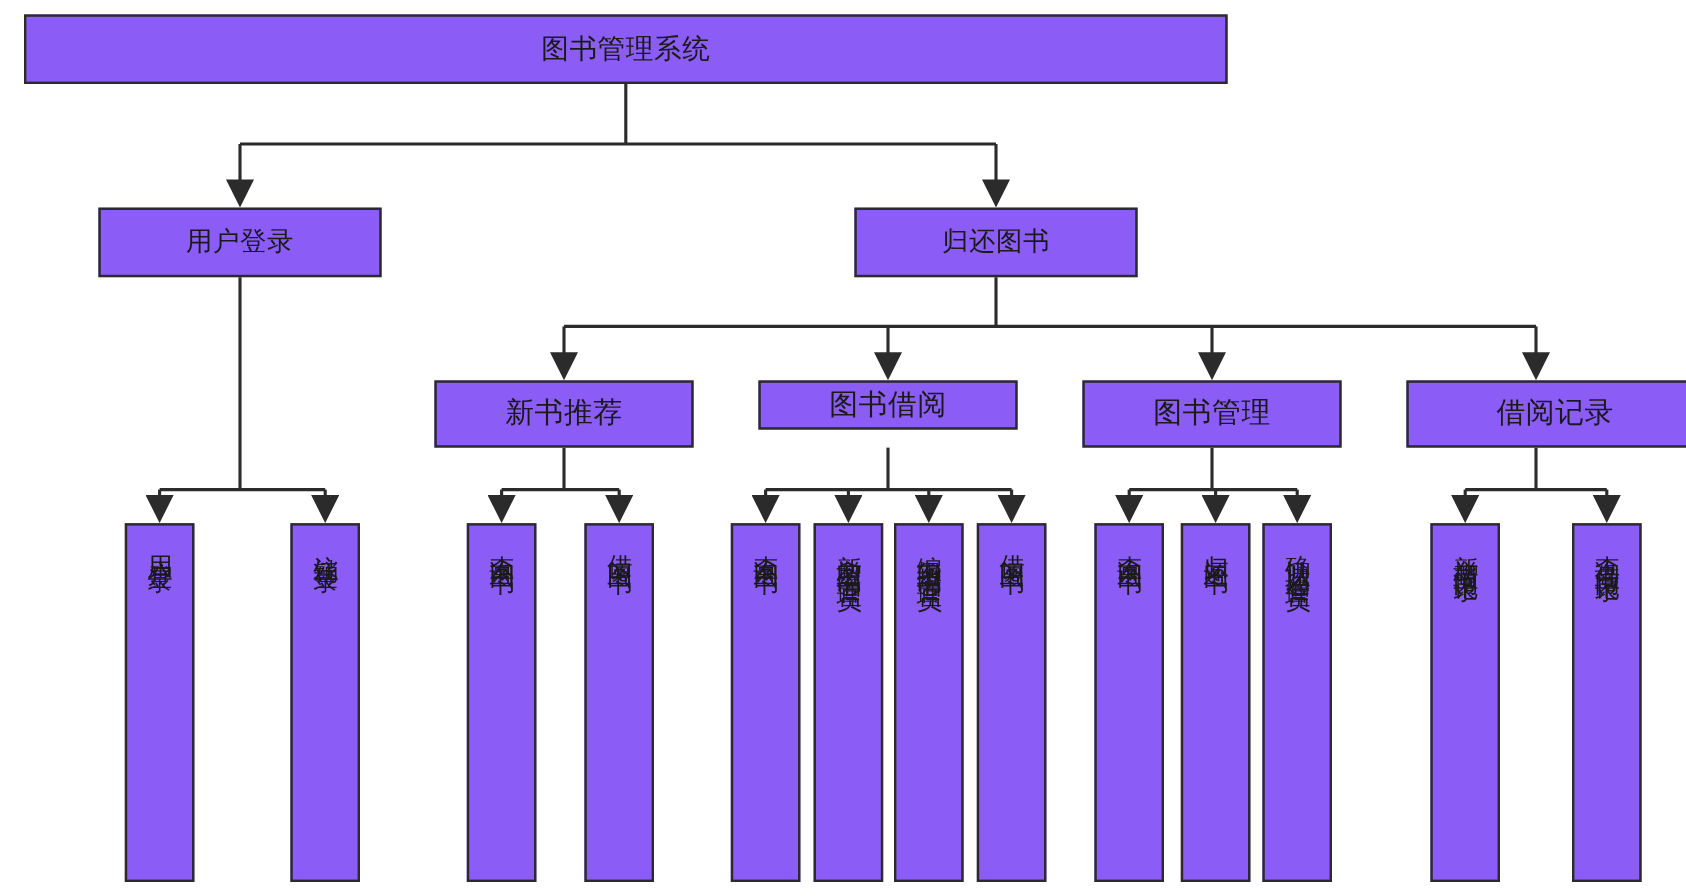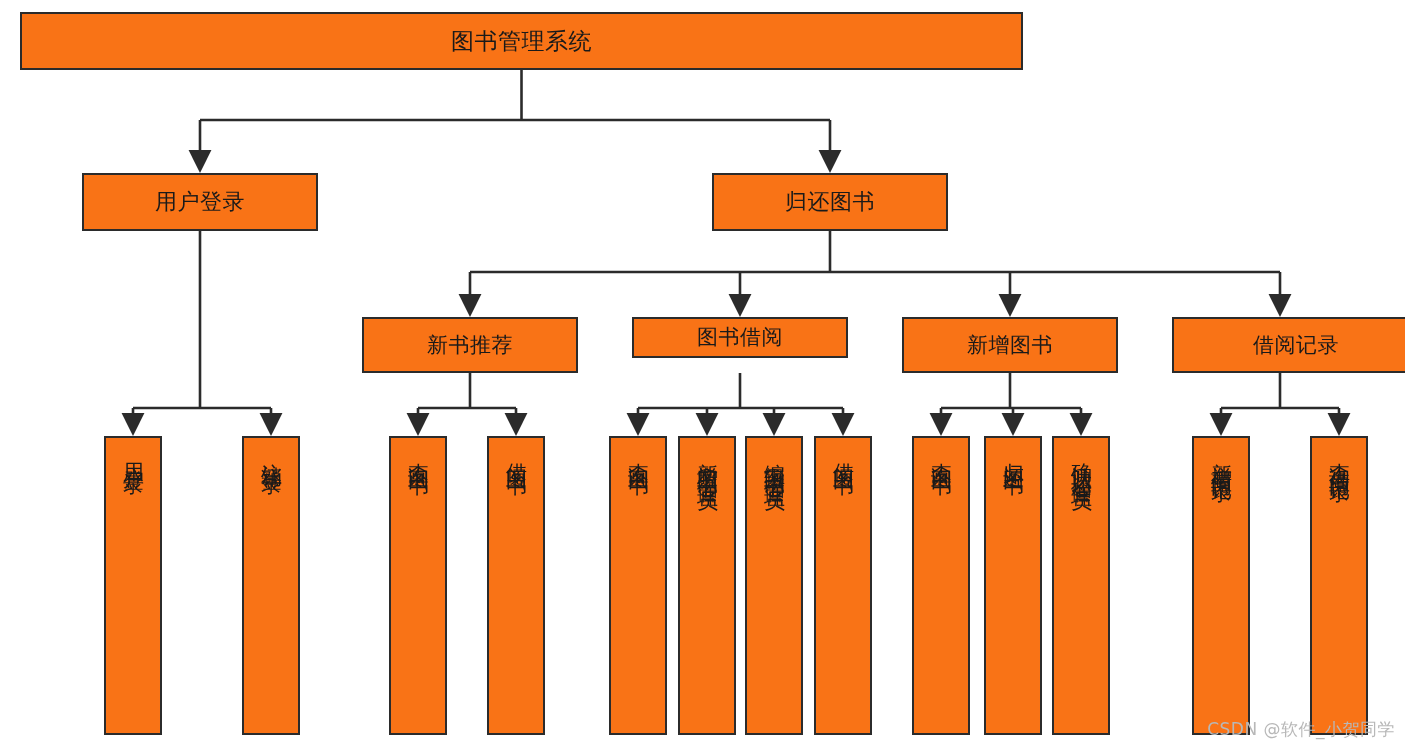--- a/index.html
+++ b/index.html
@@ -21,35 +21,35 @@
     position: absolute;
     left: 0;
     top: 0;
     width: 1405px;
     height: 747px;
   }
   .node {
     position: absolute;
     box-sizing: border-box;
     border: 2px solid #2b2b2b;
-    background: #f97316;
+    background: #8b5cf6;
     display: flex;
     align-items: center;
     justify-content: center;
     z-index: 3;
   }
   .node-label {
     color: #1a1a1a;
     letter-spacing: 0.5px;
     white-space: nowrap;
     line-height: 1.05;
   }
   .node.root .node-label { font-size: 23px; }
   .node.level1 .node-label { font-size: 22px; }
-  .node.level2 .node-label { font-size: 21px; }
+  .node.level2 .node-label { font-size: 24px; }
 
   .node.leaf {
     align-items: flex-start;
     justify-content: center;
     padding-top: 8px;
   }
   .node.leaf .node-label {
     font-size: 21px;
     writing-mode: vertical-rl;
     text-orientation: upright;
@@ -127,21 +127,21 @@
       <div class="node level1" style="left: 712px; top: 173px; width: 236px; height: 58px;">
         <span class="node-label">归还图书</span>
       </div>
       <div class="node level2" style="left: 362px; top: 317px; width: 216px; height: 56px;">
         <span class="node-label">新书推荐</span>
       </div>
       <div class="node level2" style="left: 632px; top: 317px; width: 216px; height: 41px;">
         <span class="node-label">图书借阅</span>
       </div>
       <div class="node level2" style="left: 902px; top: 317px; width: 216px; height: 56px;">
-        <span class="node-label">新增图书</span>
+        <span class="node-label">图书管理</span>
       </div>
       <div class="node level2" style="left: 1172px; top: 317px; width: 248px; height: 56px;">
         <span class="node-label">借阅记录</span>
       </div>
       <div class="node leaf" style="left: 104px; top: 436px; width: 58px; height: 299px;">
         <span class="node-label">用户登录</span>
       </div>
       <div class="node leaf" style="left: 242px; top: 436px; width: 58px; height: 299px;">
         <span class="node-label">注销登录</span>
       </div>
@@ -173,14 +173,13 @@
         <span class="node-label">确认归还（管理员）</span>
       </div>
       <div class="node leaf" style="left: 1192px; top: 436px; width: 58px; height: 299px;">
         <span class="node-label">新增借阅记录</span>
       </div>
       <div class="node leaf" style="left: 1310px; top: 436px; width: 58px; height: 299px;">
         <span class="node-label">查询借阅记录</span>
       </div>
     </div>
 
-  <div class="watermark">CSDN @软件_小贺同学</div>
 </div>
 
 </body></html>

